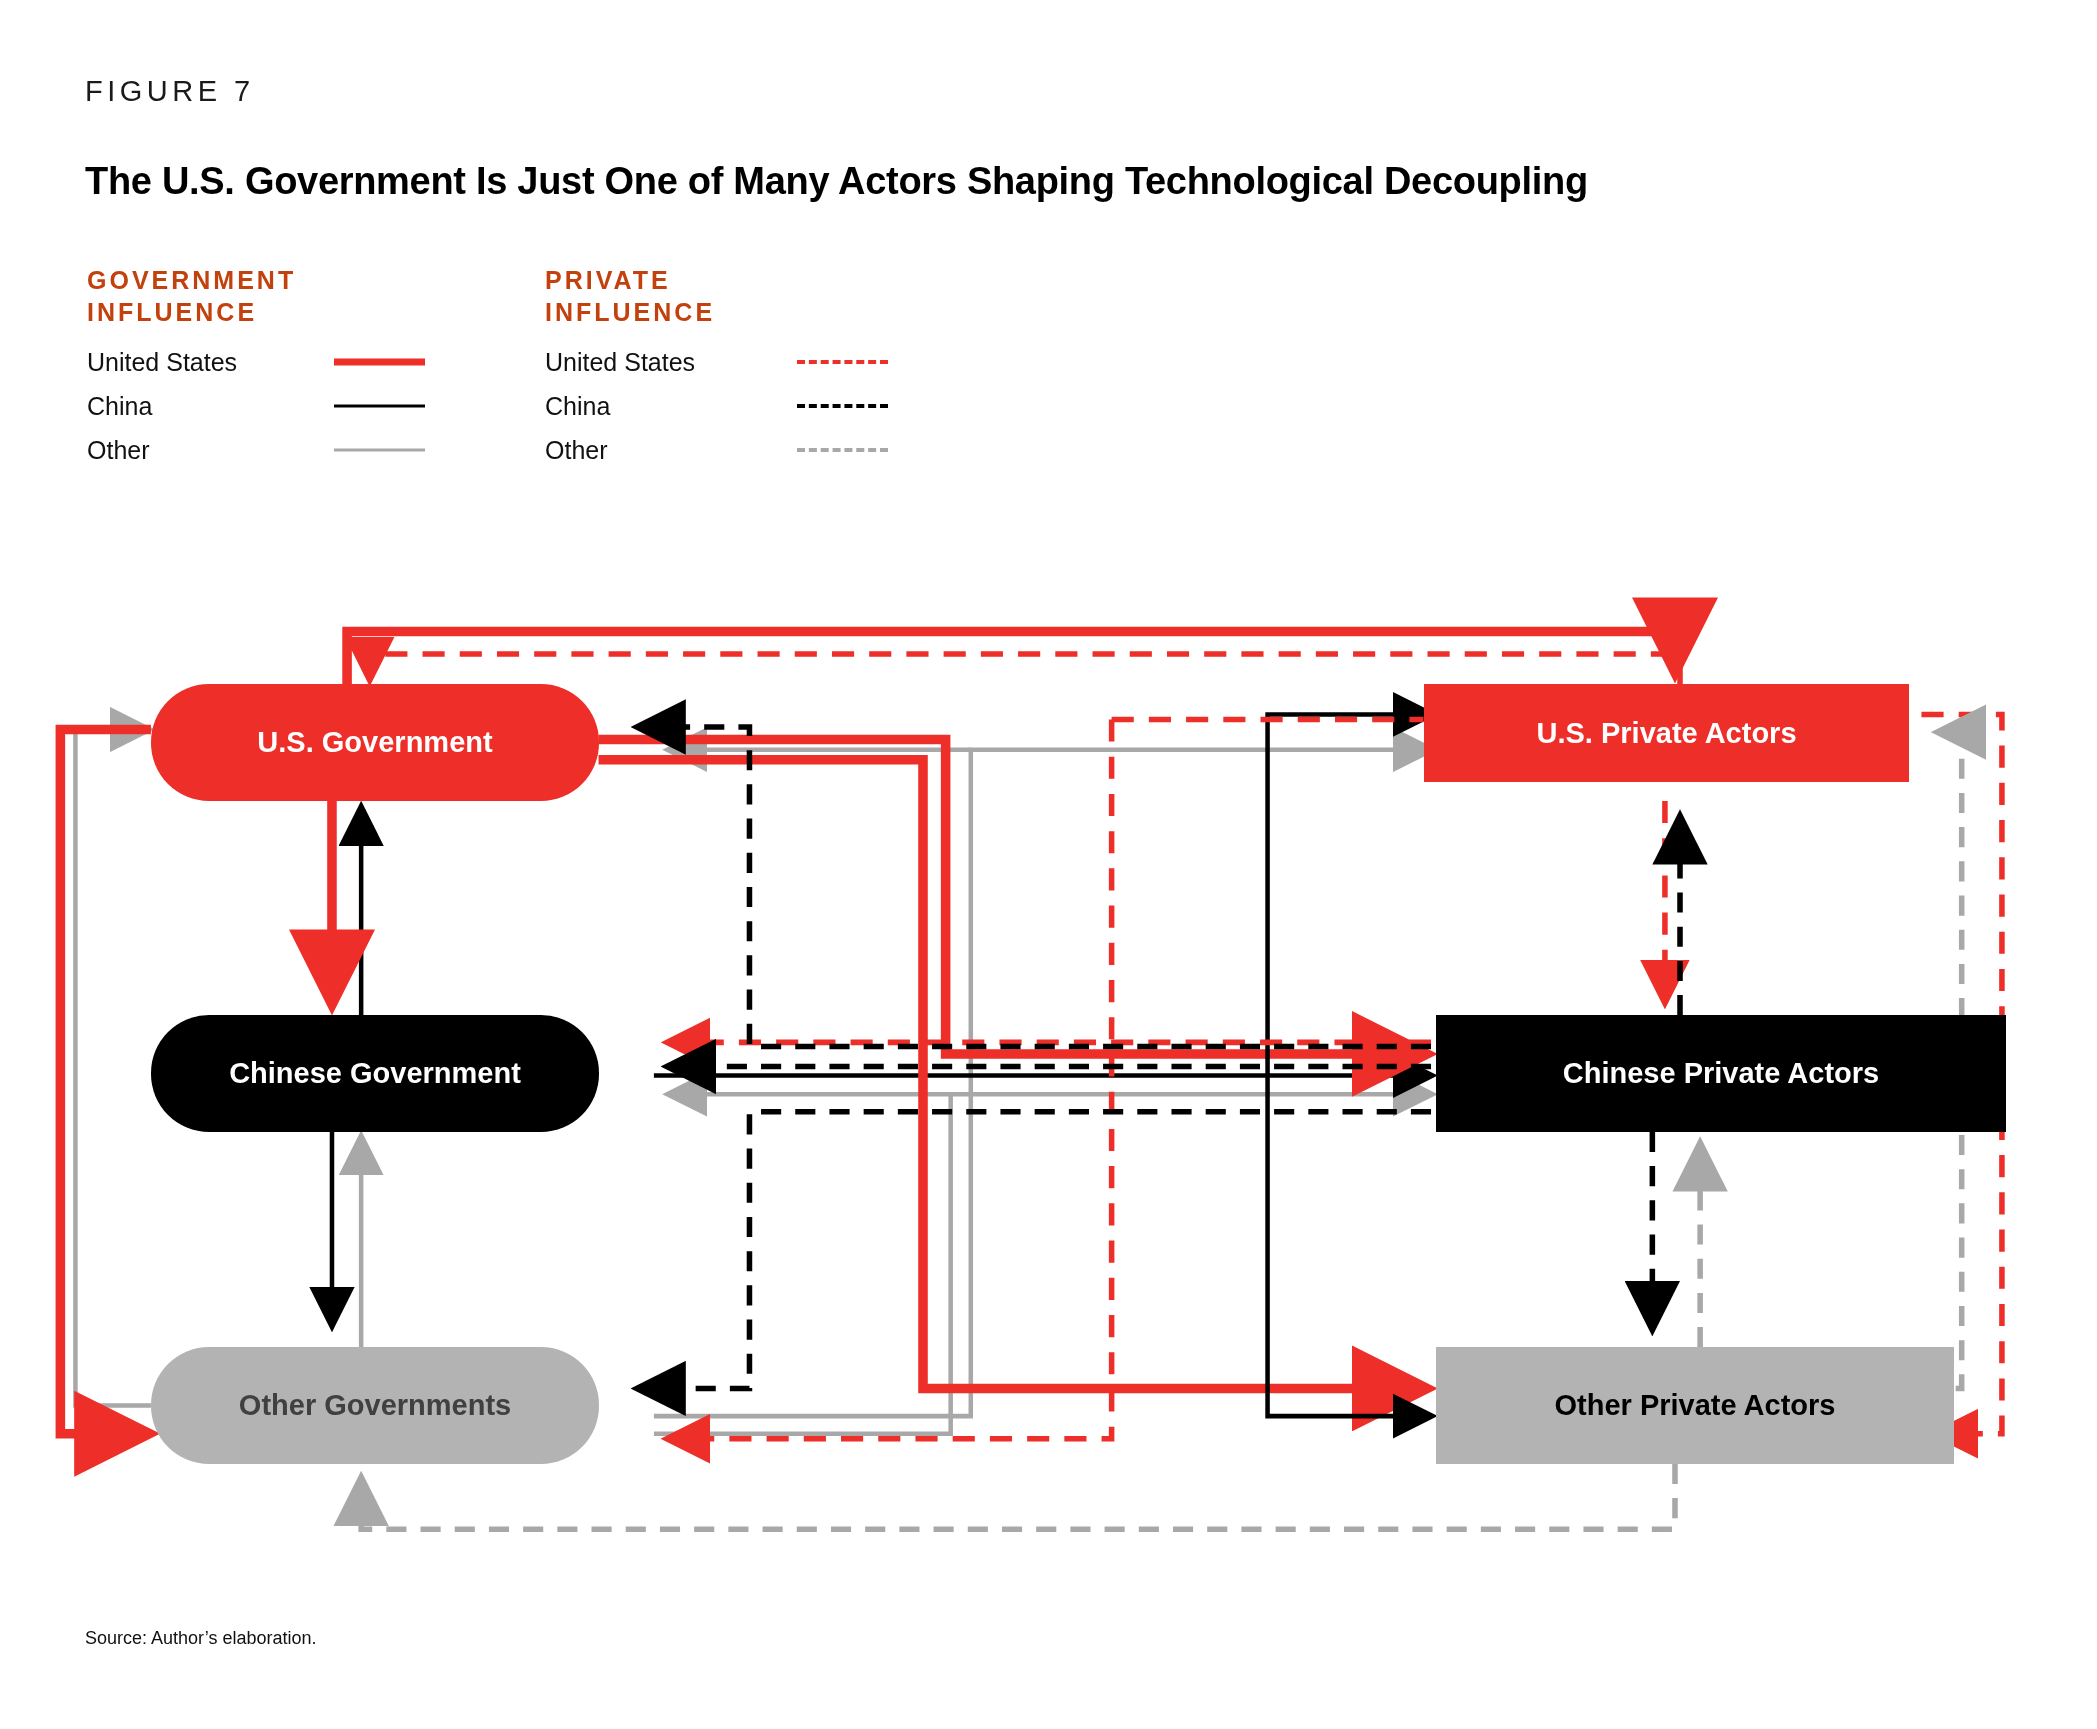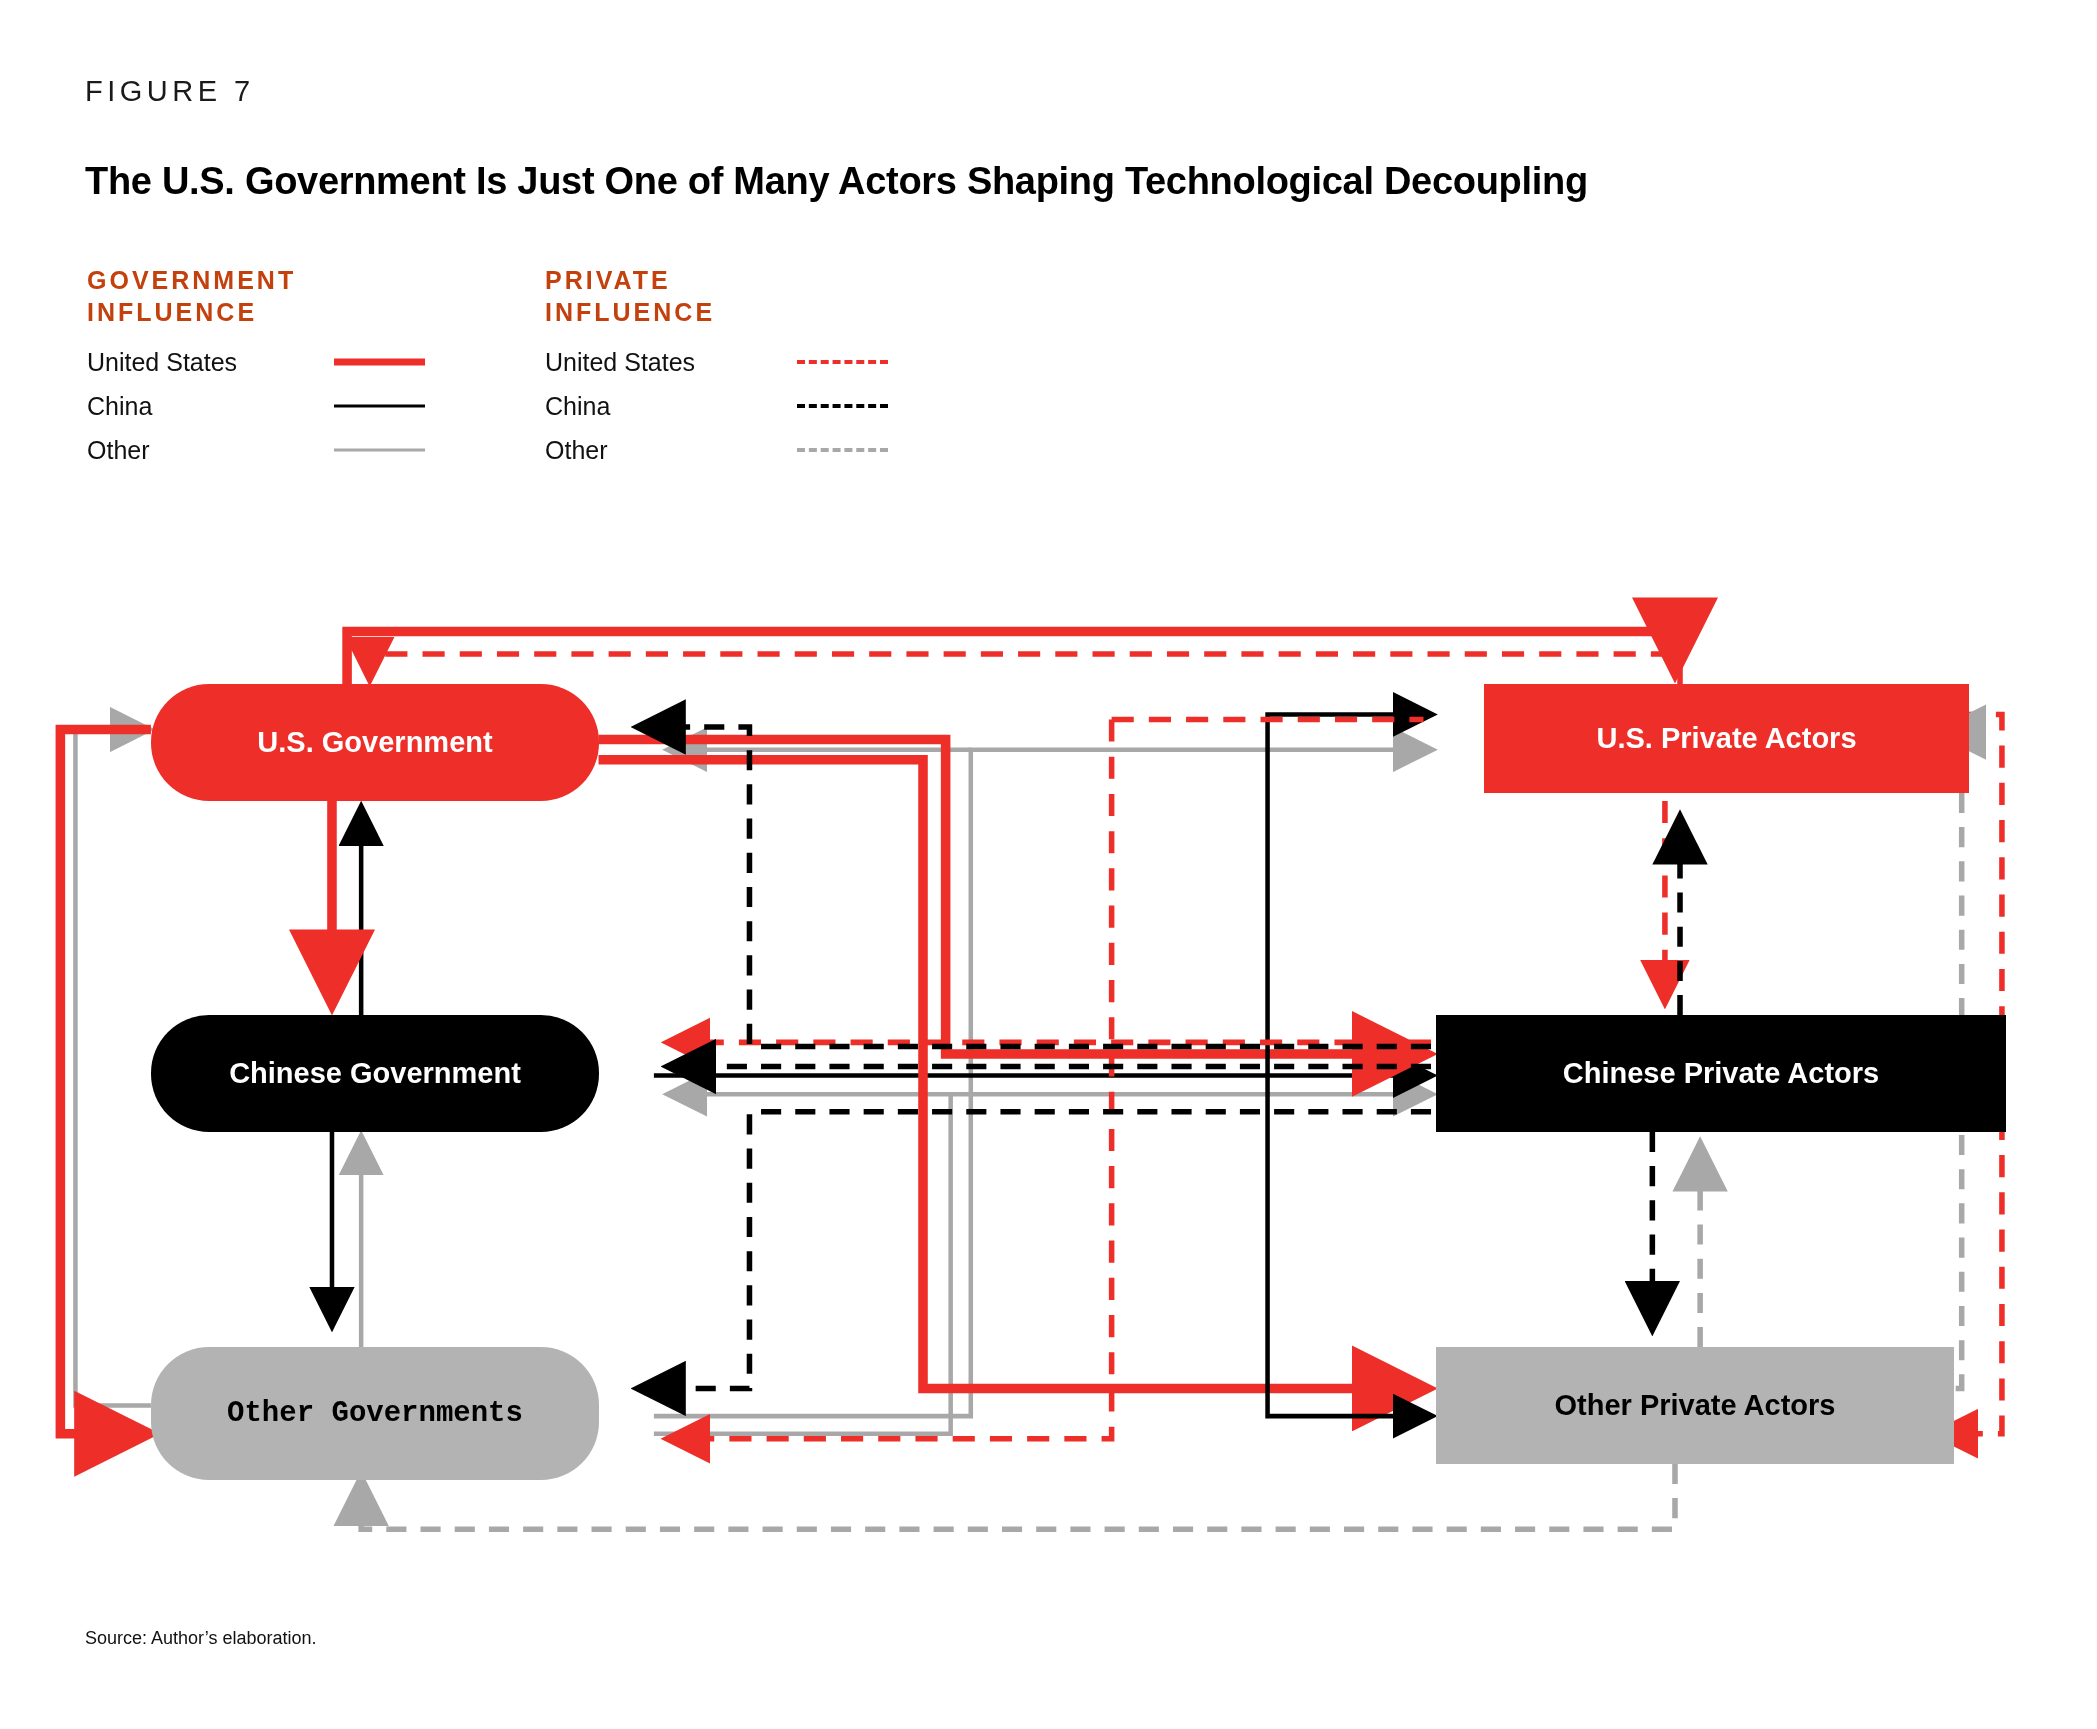--- a/index.html
+++ b/index.html
@@ -119,25 +119,25 @@
   }
   .node.us-gov {
     left: 151px; top: 151px; width: 448px; height: 117px;
     background: #ED2E29; border-radius: 58px;
   }
   .node.cn-gov {
     left: 151px; top: 482px; width: 448px; height: 117px;
     background: #000000; border-radius: 58px;
   }
   .node.other-gov {
-    left: 151px; top: 814px; width: 448px; height: 133px;
-    background: #B3B3B3; border-radius: 58px; color: #000000; font-family: Liberation Mono, monospace;
+    left: 151px; top: 814px; width: 448px; height: 117px;
+    background: #B3B3B3; border-radius: 58px; color: #404040;
   }
   .node.us-priv {
-    left: 1484px; top: 151px; width: 485px; height: 109px;
+    left: 1424px; top: 151px; width: 485px; height: 98px;
     background: #ED2E29;
   }
   .node.cn-priv {
     left: 1436px; top: 482px; width: 570px; height: 117px;
     background: #000000;
   }
   .node.other-priv {
     left: 1436px; top: 814px; width: 518px; height: 117px;
     background: #B3B3B3; color: #000000;
   }

